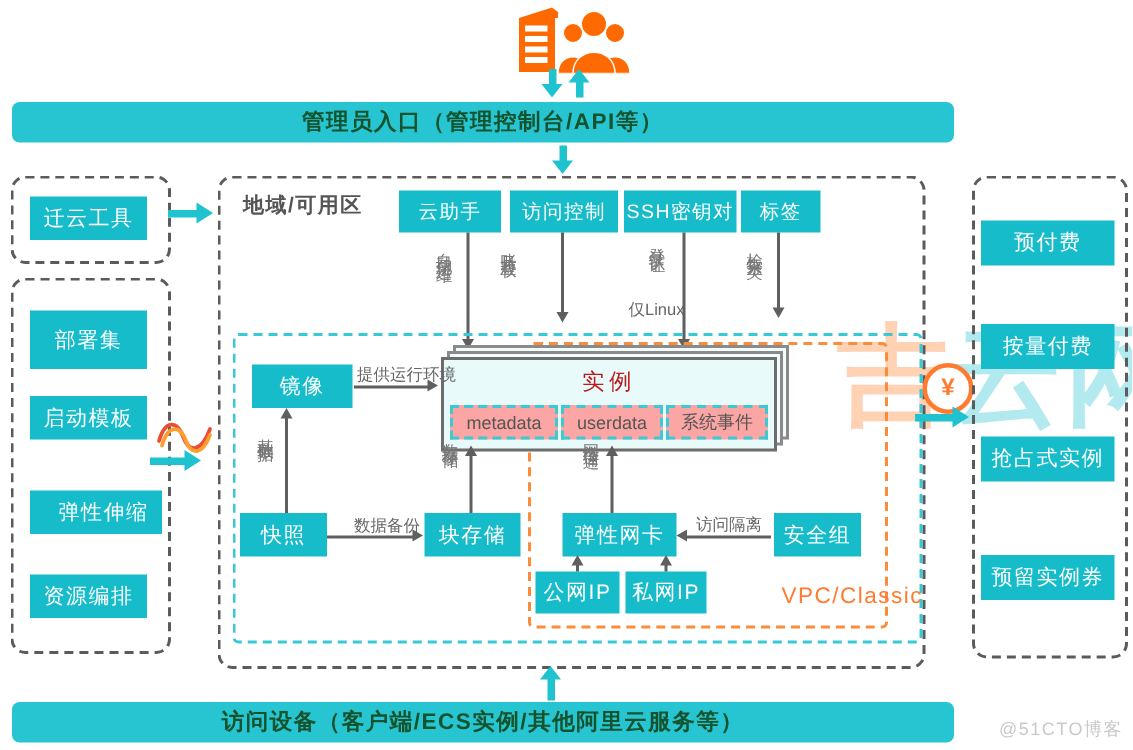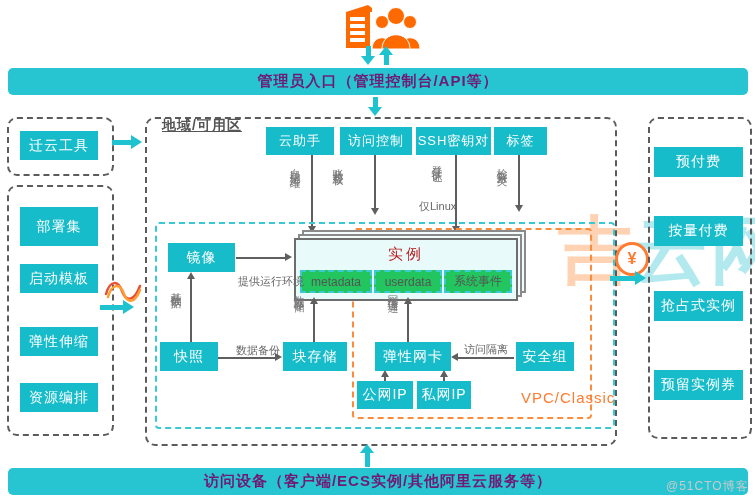--- a/index.html
+++ b/index.html
@@ -4,22 +4,22 @@
 <style>
   html,body{margin:0;padding:0;background:#fff;}
   #stage{position:relative;width:755px;height:500px;background:#fff;overflow:hidden;
          font-family:"Liberation Sans","DejaVu Sans",sans-serif;}
   .abs{position:absolute;}
   
   .btn{position:absolute;background:#16bcca;color:#fff;display:flex;align-items:center;
        justify-content:center;font-size:13px;letter-spacing:1px;}
   .btn.big{font-size:14px;}
   
-  .bar{position:absolute;left:8px;width:740px;height:27px;background:#27c5d1;border-radius:5px;
-       color:#701a75;font-size:15px;font-weight:bold;display:flex;align-items:center;justify-content:center;letter-spacing:1px;}
+  .bar{position:absolute;left:8px;width:628px;height:27px;background:#27c5d1;border-radius:5px;
+       color:#14532d;font-size:15px;font-weight:bold;display:flex;align-items:center;justify-content:center;letter-spacing:1px;}
   
   .dbox{position:absolute;border:2px dashed #5b5b5b;border-radius:10px;background:transparent;}
   .dbox.teal{border:2px dashed #38c9d5;border-radius:4px;}
   .dbox.orange{border:2px dashed #fb8c3c;border-radius:4px;}
   
   .lv{position:absolute;width:0;border-left:2px solid #5f5f5f;}
   .lh{position:absolute;height:0;border-top:2px solid #5f5f5f;}
   .tri{position:absolute;width:0;height:0;border:solid transparent;}
   .tri.up{border-width:0 4px 7px 4px;border-bottom-color:#5f5f5f;}
   .tri.down{border-width:7px 4px 0 4px;border-top-color:#5f5f5f;}
@@ -32,21 +32,21 @@
   .ttri.up{border-width:0 7px 9px 7px;border-bottom-color:#1fc2cf;}
   .ttri.down{border-width:9px 7px 0 7px;border-top-color:#1fc2cf;}
   
   .vnote{position:absolute;writing-mode:vertical-rl;text-orientation:upright;font-size:11px;
          color:#777;letter-spacing:2px;line-height:14px;}
   .enote{position:absolute;font-size:11px;color:#666;white-space:nowrap;}
   .rlabel{position:absolute;font-size:14px;color:#555;font-weight:bold;letter-spacing:1px;}
   
   .card{position:absolute;border:2px solid #6d6d6d;background:#e9fafb;}
   .card.back{background:#f3fcfd;border-color:#8a8a8a;}
-  .chip{position:absolute;border:2px dashed #3cc9d4;background:#22c55e;color:#555;font-size:12px;
+  .chip{position:absolute;border:2px dashed #3cc9d4;background:#fca5a5;color:#555;font-size:12px;
         display:flex;align-items:center;justify-content:center;}
   .yen{position:absolute;width:28px;height:28px;border:3px solid #ff7b2f;border-radius:50%;
        color:#ff7b2f;font-weight:bold;font-size:16px;display:flex;align-items:center;justify-content:center;background:#fff;}
   .vpc{position:absolute;color:#ff7b2f;font-size:15px;letter-spacing:1px;margin-left:20px;}
   .wm{position:absolute;font-size:74px;font-weight:bold;opacity:.38;letter-spacing:2px;white-space:nowrap;}
   .wm-corner{position:absolute;font-size:12px;color:#c9c9c9;letter-spacing:1px;}
 </style>
 </head>
 <body>
 
@@ -90,36 +90,36 @@
   <div class="trect" style="left:112px;top:140px;width:20px;height:5px;"></div>
   <div class="ttri right" style="left:131px;top:135px;"></div>
 
   <div class="dbox" style="left:7px;top:185px;width:103px;height:247px;"></div>
   <div class="btn big" style="left:20px;top:207px;width:78px;height:39px;">
     <span>部署集</span>
   </div>
   <div class="btn big" style="left:20px;top:264px;width:78px;height:29px;">
     <span>启动模板</span>
   </div>
-  <div class="btn big" style="left:20px;top:327px;width:78px;height:29px;">
+  <div class="btn big" style="left:20px;top:327px;width:78px;height:29px;padding-left:10px;">
     <span>弹性伸缩</span>
   </div>
   <div class="btn big" style="left:20px;top:383px;width:78px;height:29px;">
     <span>资源编排</span>
   </div>
 
   <svg class="abs" style="left:104px;top:278px;" width="38" height="26" viewBox="0 0 38 26">
     <path d="M2,16 C6,2 14,2 18,13 C22,24 30,24 36,8" stroke="#e94f35" stroke-width="2.5" fill="none" stroke-linecap="round"></path>
     <path d="M4,19 C8,5 16,5 20,16 C24,26 31,25 36,12" stroke="#ff9d2e" stroke-width="2.5" fill="none" stroke-linecap="round"></path>
   </svg>
   <div class="trect" style="left:100px;top:305px;width:24px;height:5px;"></div>
   <div class="ttri right" style="left:123px;top:300px;"></div>
 
   <div class="dbox" style="left:145px;top:117px;width:468px;height:325px;"></div>
-  <div class="rlabel" style="left:162px;top:117px;text-decoration:underline;">地域/可用区</div>
+  <div class="rlabel" style="left:162px;top:128px;">地域/可用区</div>
 
   <div class="btn" style="left:266px;top:127px;width:68px;height:28px;">
     <span>云助手</span>
   </div>
   <div class="btn" style="left:340px;top:127px;width:72px;height:28px;">
     <span>访问控制</span>
   </div>
   <div class="btn" style="left:416px;top:127px;width:75px;height:28px;">
     <span>SSH密钥对</span>
   </div>
@@ -160,21 +160,21 @@
   <div class="chip" style="left:374px;top:270px;width:64px;height:19px;">
     <span>userdata</span>
   </div>
   <div class="chip" style="left:444px;top:270px;width:64px;height:19px;">
     <span>系统事件</span>
   </div>
 
   <div class="btn big" style="left:168px;top:243px;width:67px;height:29px;">
     <span>镜像</span>
   </div>
-  <div class="enote" style="left:238px;top:242px;margin-top:32px;">提供运行环境</div>
+  <div class="enote" style="left:238px;top:242px;">提供运行环境</div>
   <div class="lh" style="left:236px;top:257px;width:50px;"></div>
   <div class="tri right" style="left:285px;top:253px;"></div>
 
   <div class="vnote" style="left:169px;top:283px;">基础数据</div>
   <div class="lv" style="left:190px;top:278px;height:64px;"></div>
   <div class="tri up" style="left:187px;top:272px;"></div>
 
   <div class="btn big" style="left:160px;top:342px;width:58px;height:29px;">
     <span>快照</span>
   </div>

